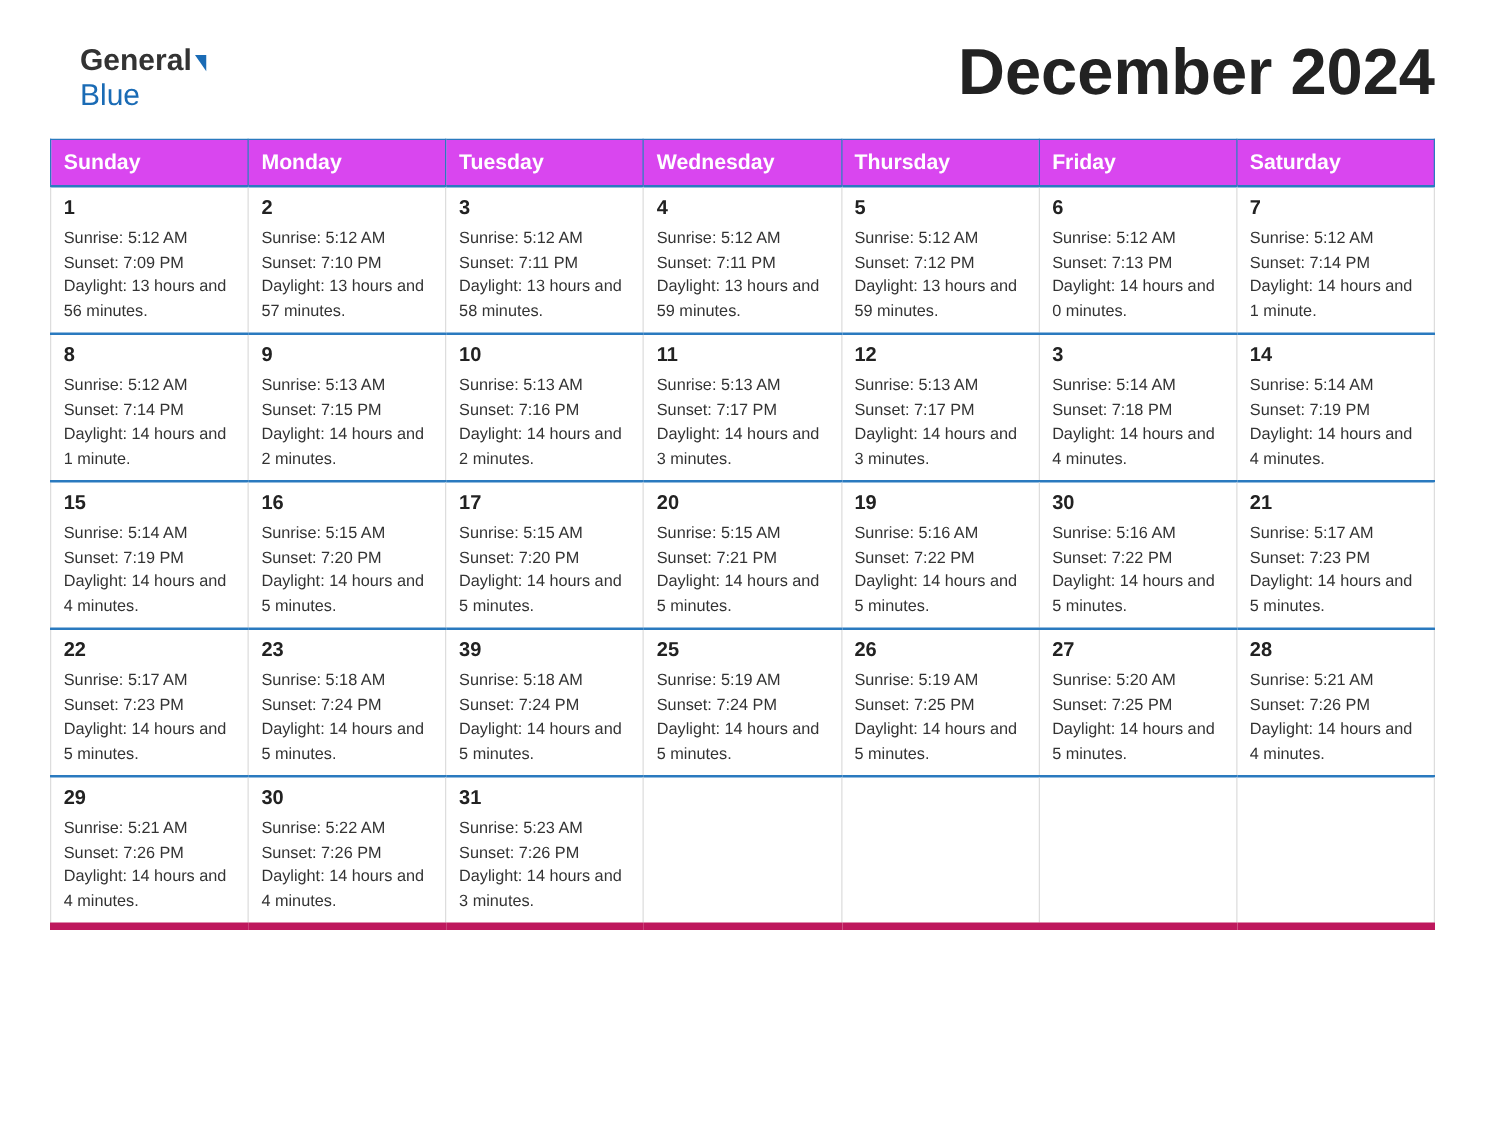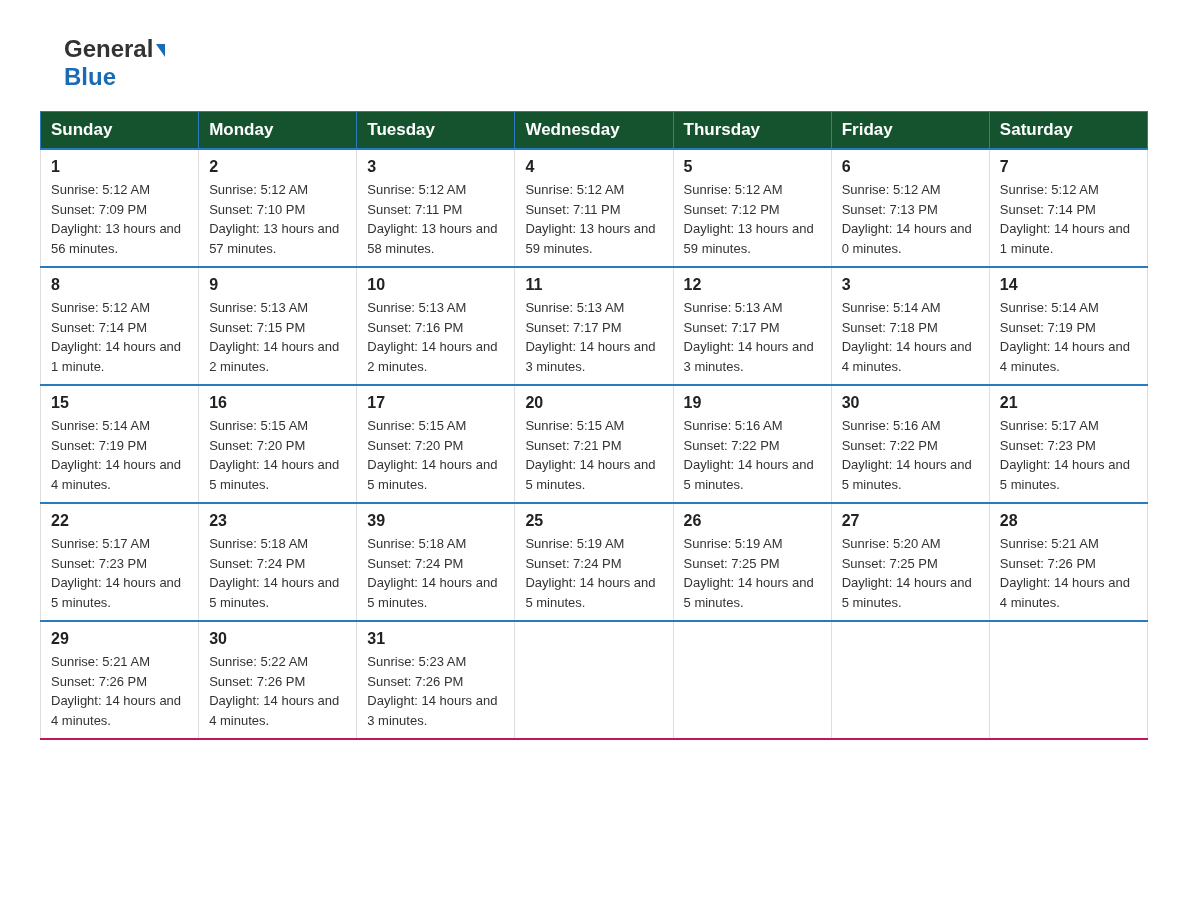--- a/index.html
+++ b/index.html
@@ -40,21 +40,21 @@
       font-size: 22px;
       color: #555;
       margin-top: 4px;
     }
     .calendar-table {
       width: 100%;
       border-collapse: collapse;
       margin-top: 10px;
     }
     .calendar-table th {
-      background-color: #14532d;
+      background-color: #d946ef;
       color: #ffffff;
       text-align: left;
       padding: 8px 10px;
       font-size: 17px;
       font-weight: bold;
       border: 1px solid #2a7abf;
     }
     .calendar-table td {
       vertical-align: top;
       padding: 8px 10px;
@@ -65,21 +65,21 @@
       font-size: 13.5px;
       color: #333;
     }
     .calendar-table tr td {
       border-top: 2px solid #2a7abf;
       border-bottom: 1px solid #dddddd;
       border-left: 1px solid #dddddd;
       border-right: 1px solid #dddddd;
     }
     .calendar-table tr:last-child td {
-      border-bottom: 2px solid #be185d;
+      border-bottom: 6px solid #be185d;
     }
     .day-number {
       font-size: 16px;
       font-weight: bold;
       color: #222;
       display: block;
       margin-bottom: 4px;
     }
     .day-info {
       font-size: 13px;
@@ -93,24 +93,25 @@
 </head>
 <body>
 
 <div class="header-area">
   <div class="logo">
     <div class="logo-line1">
       <span style="font-size:24px; font-weight:bold; color:#333;">General</span>
       <span style="display:inline-block; width:0; height:0; border-left:9px solid transparent; border-right:0px solid transparent; border-top:13px solid #1a6bb5; margin-left:3px; margin-top:2px;"></span>
     </div>
     <div>
-      <span style="font-size:24px; font-weight:bold; color:#1a6bb5;">Blue</span>
+      <span style="font-size:24px; font-weight:normal; color:#1a6bb5;">Blue</span>
     </div>
   </div>
   <div class="title-area">
+    <div class="calendar-title">December 2024</div>
   </div>
 </div>
 
 <table class="calendar-table">
   <thead>
     <tr>
     <th>Sunday</th>
         <th>Monday</th>
         <th>Tuesday</th>
         <th>Wednesday</th>

